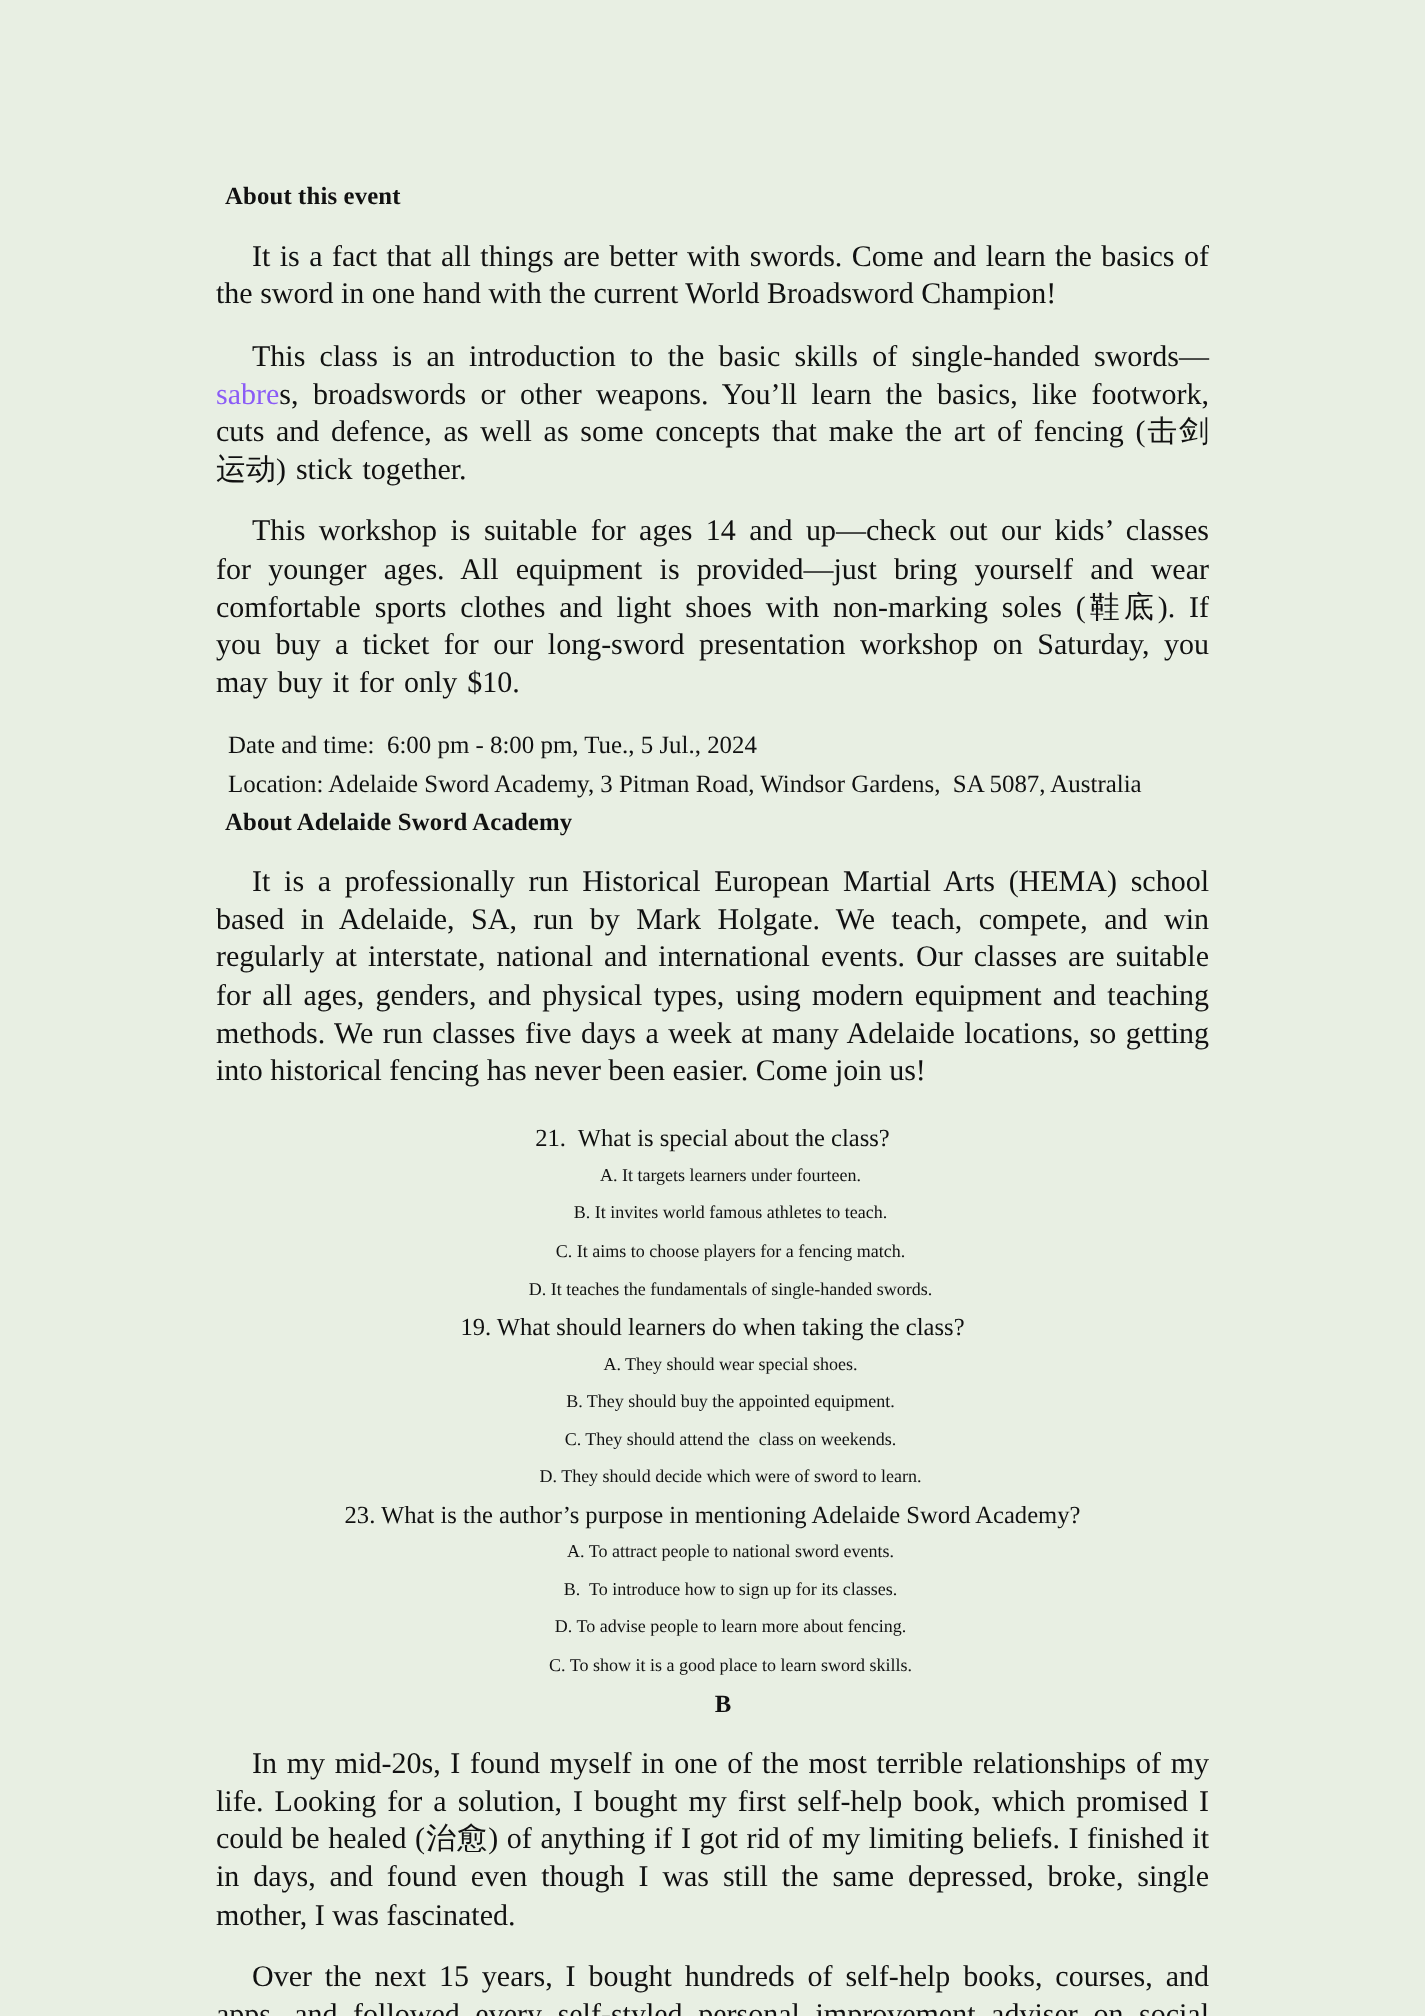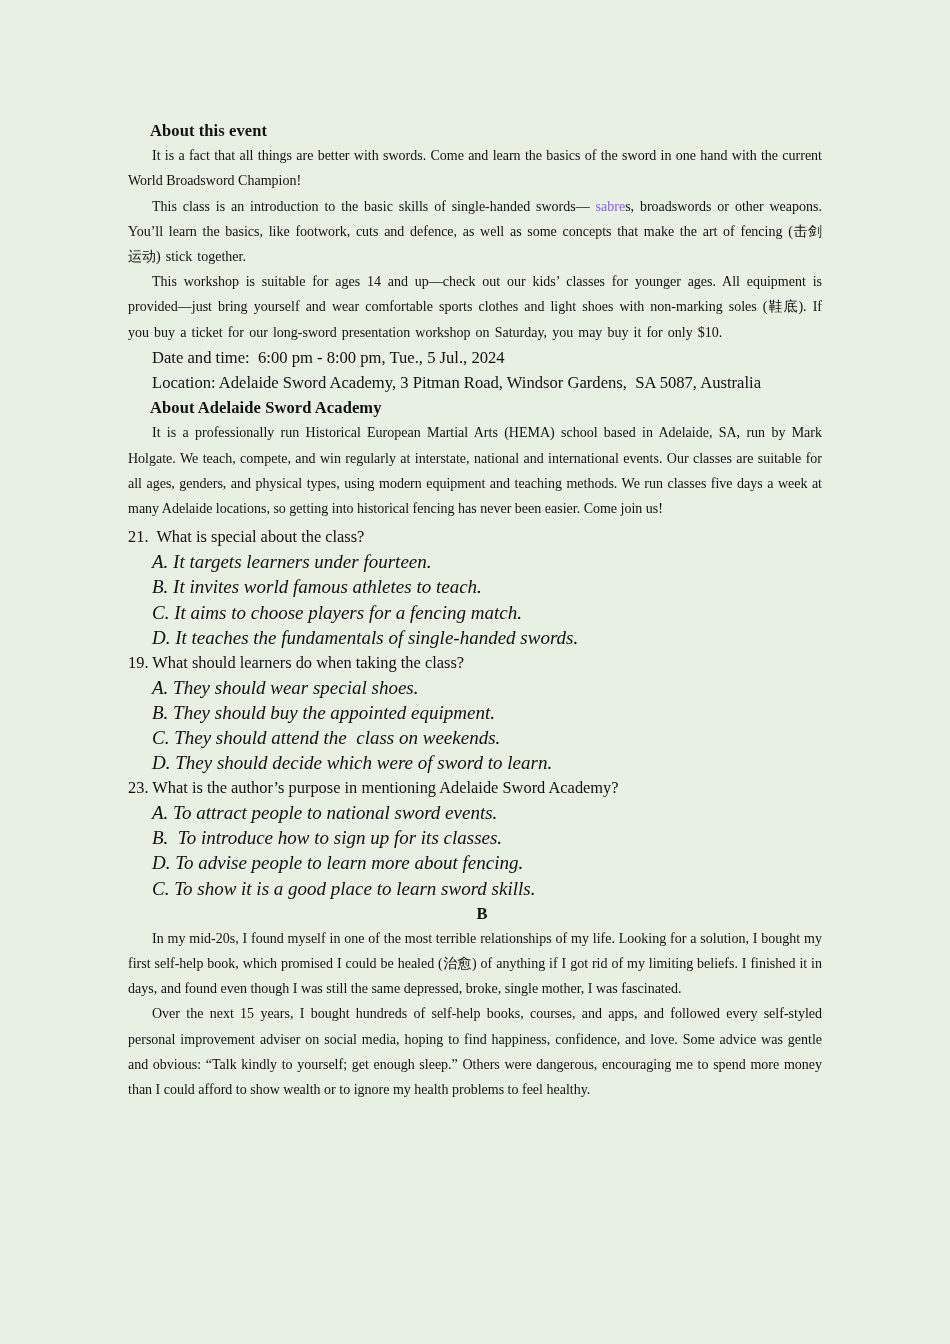--- a/index.html
+++ b/index.html
@@ -26,23 +26,23 @@
   }
   
   .sec-head {
     font-weight: bold;
     font-size: 16.5px;
     line-height: 25.2px;
     margin: 0 0 0 22px;
     letter-spacing: 0.1px;
   }
   p.body {
-    font-size: 14px;
+    font-size: 20px;
     line-height: 25.2px;
-    margin: 0;
+    margin: 16px;
     text-align: justify;
     text-justify: inter-word;
     text-indent: 24px;
     hyphens: none;
   }
   p.body.loose {
     text-align: justify;
     word-spacing: 1.6px;
   }
   p.body.tight {
@@ -59,28 +59,28 @@
     color: #3a84c6;
   }
   
   .question {
     font-size: 16.4px;
     line-height: 25.1px;
     margin: 0;
     white-space: pre;
   }
   .option {
-    font-size: 19px;
+    font-size: 12px;
     line-height: 25.1px;
     margin: 0 0 0 24px;
     white-space: pre;
-    font-style: italic;
   }
   .q-block {
     margin: 0;
+    text-align: center;
   }
   
   .section-letter {
     font-weight: bold;
     font-size: 16.5px;
     line-height: 25.2px;
     text-align: center;
     margin: 0;
     padding-left: 14px;
   }

